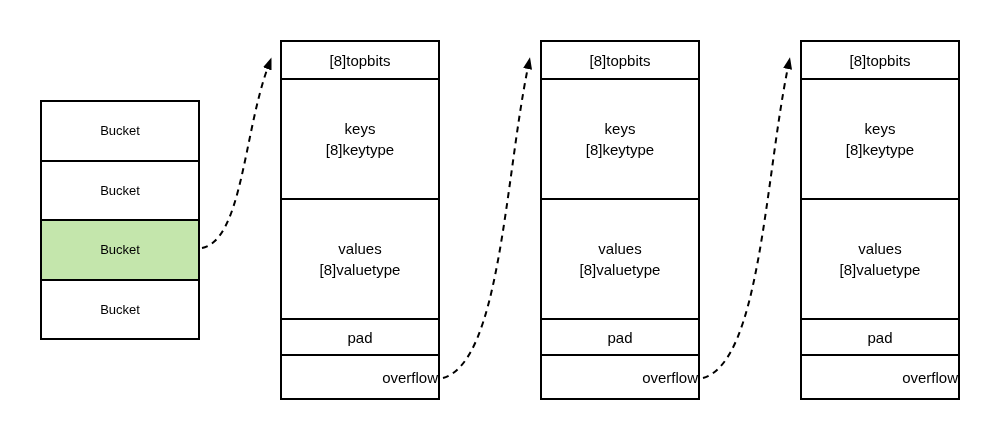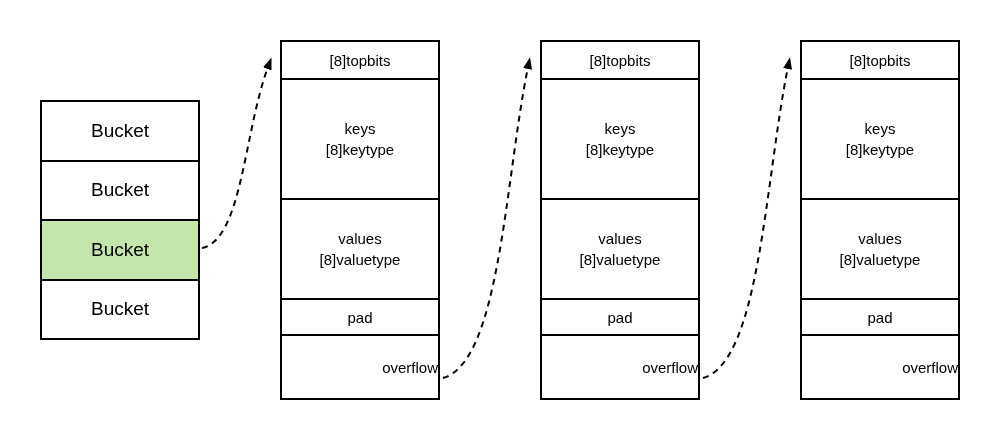--- a/index.html
+++ b/index.html
@@ -28,21 +28,21 @@
     box-sizing: border-box;
     display: flex;
     flex-direction: column;
     background: #ffffff;
   }
   .bucket-row {
     flex: 1;
     display: flex;
     align-items: center;
     justify-content: center;
-    font-size: 19px;
+    font-size: 13px;
     background: #ffffff;
   }
   .bucket-row + .bucket-row {
     border-top: 2px solid var(--stroke, #000000);
   }
   .bucket-row.highlighted {
     background: var(--highlight, #c4e6ac);
   }
 
   
@@ -66,21 +66,21 @@
     align-items: center;
     justify-content: center;
     font-size: 15px;
     line-height: 21px;
     box-sizing: border-box;
     border-bottom: 2px solid var(--stroke, #000000);
     text-align: center;
   }
   .cell.topbits  { height: 38px; }
   .cell.keys     { height: 120px; text-align: right; }
-  .cell.values   { height: 100px; }
+  .cell.values   { height: 120px; }
   .cell.pad      { height: 36px; }
   .cell.overflow { flex: 1; border-bottom: none; align-items: flex-end; }
 
   
   svg.arrows {
     position: absolute;
     left: 0;
     top: 0;
     pointer-events: none;
   }

